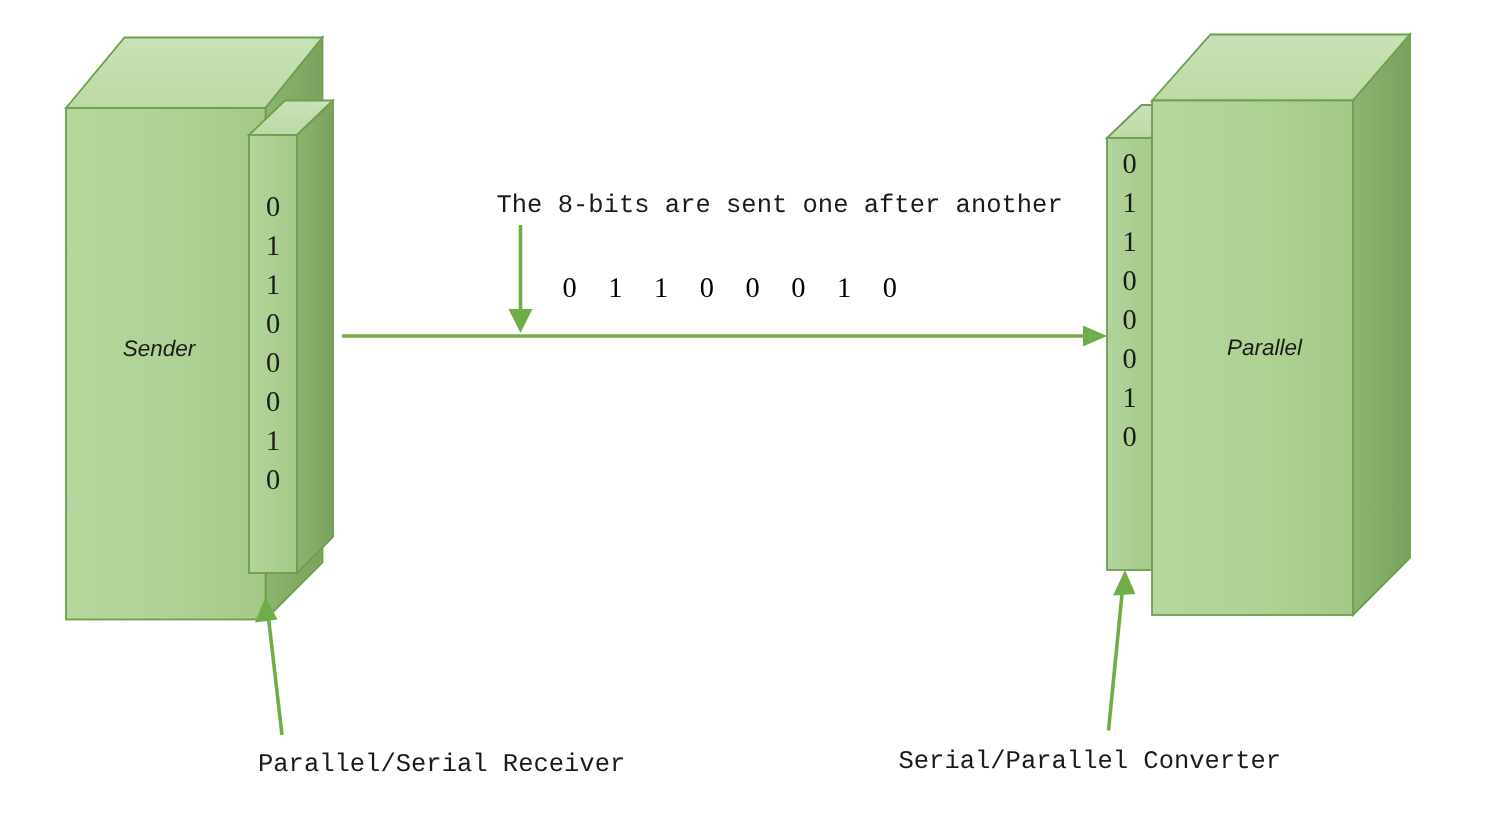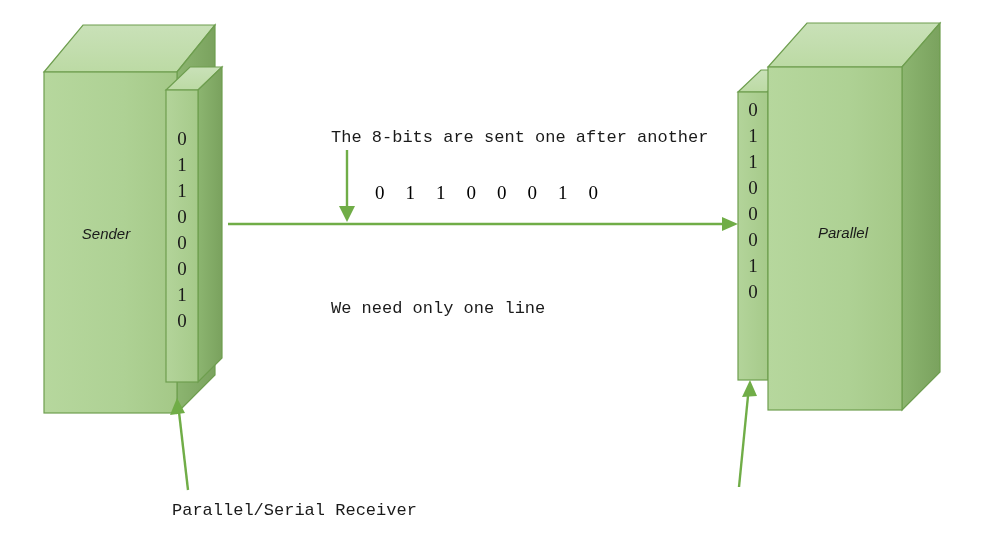--- a/index.html
+++ b/index.html
@@ -166,18 +166,18 @@
     <span class="bit-serif">0</span>
     <span class="bit-serif">1</span>
     <span class="bit-serif">1</span>
     <span class="bit-serif">0</span>
     <span class="bit-serif">0</span>
     <span class="bit-serif">0</span>
     <span class="bit-serif">1</span>
     <span class="bit-serif">0</span>
   </div>
 
-  <div class="txt caption-sans" style="left:331px; top:300px;">We need only one line</div>
 
   <div class="txt caption-sans" style="left:172px; top:502px;">Parallel/Serial Receiver</div>
 
+  <div class="txt caption-sans" style="left:599px; top:500px;">Serial/Parallel Converter</div>
 
 </div>
 
 </body></html>

